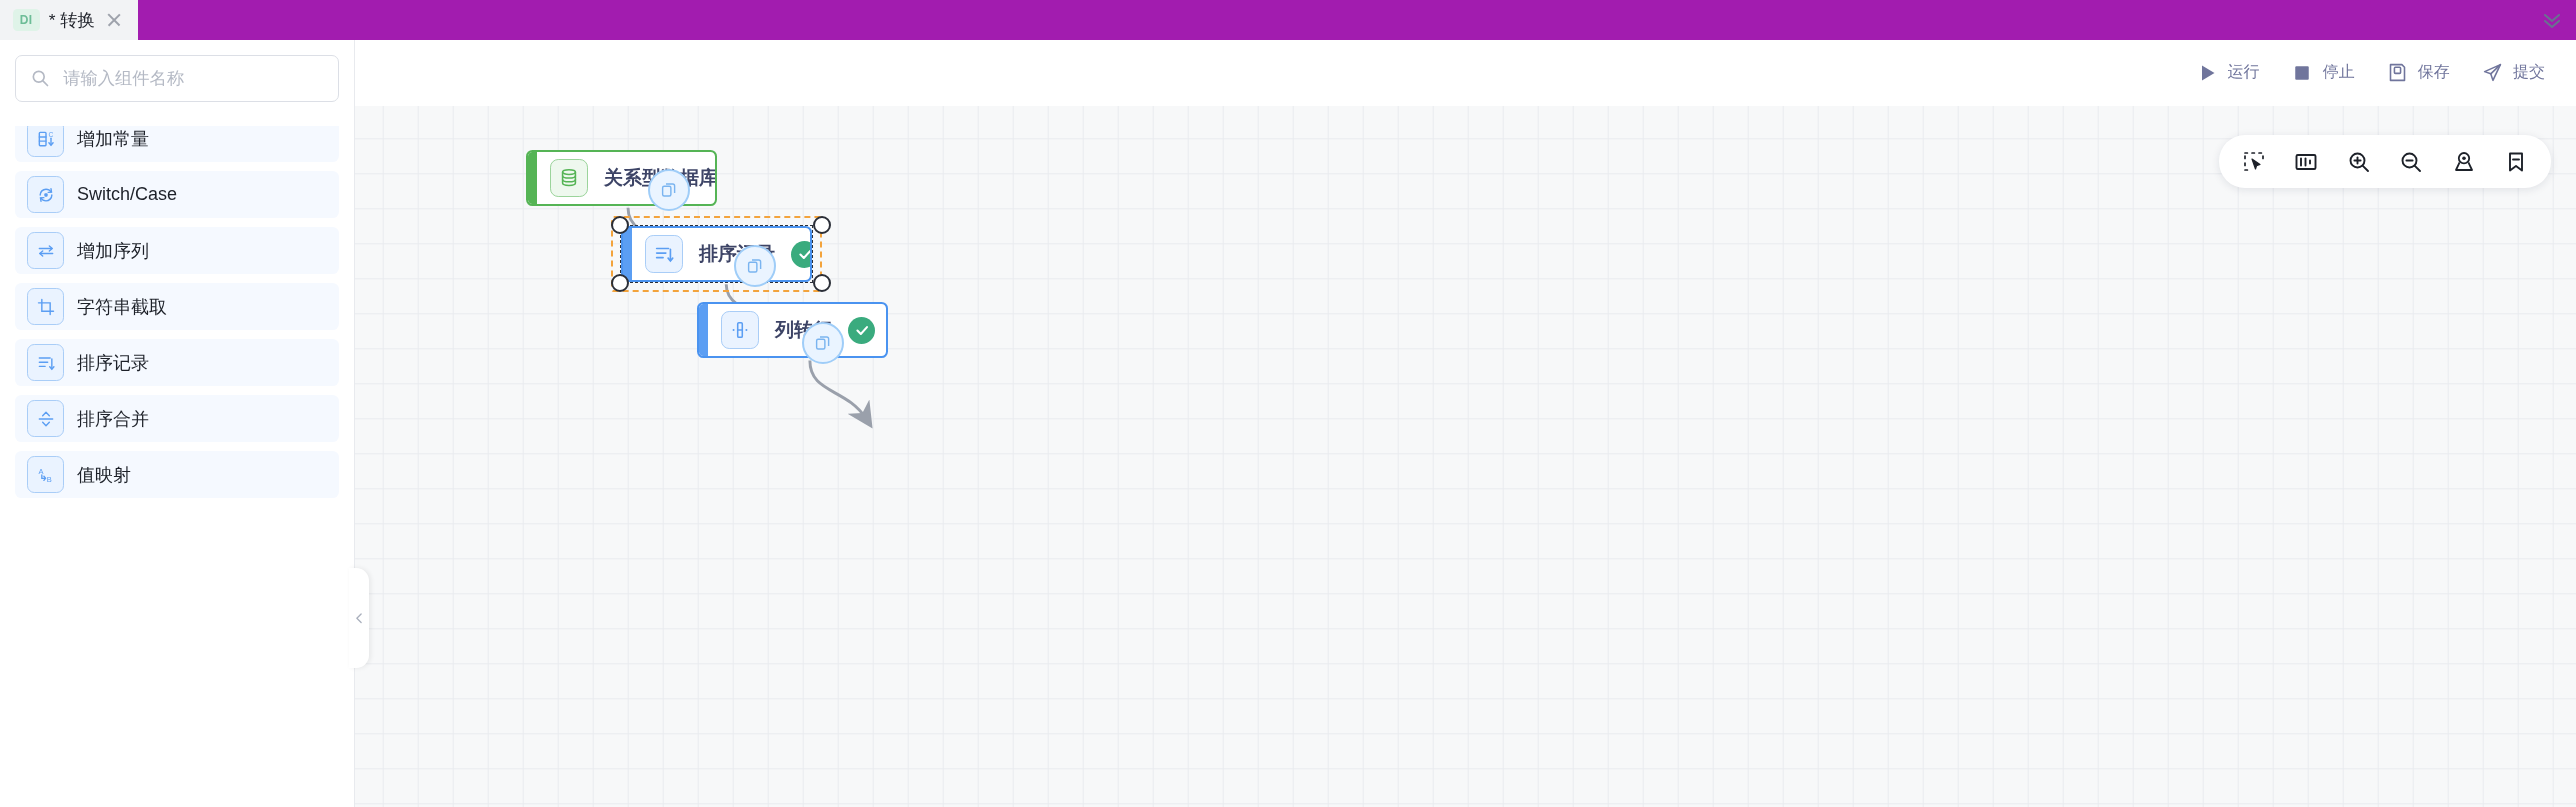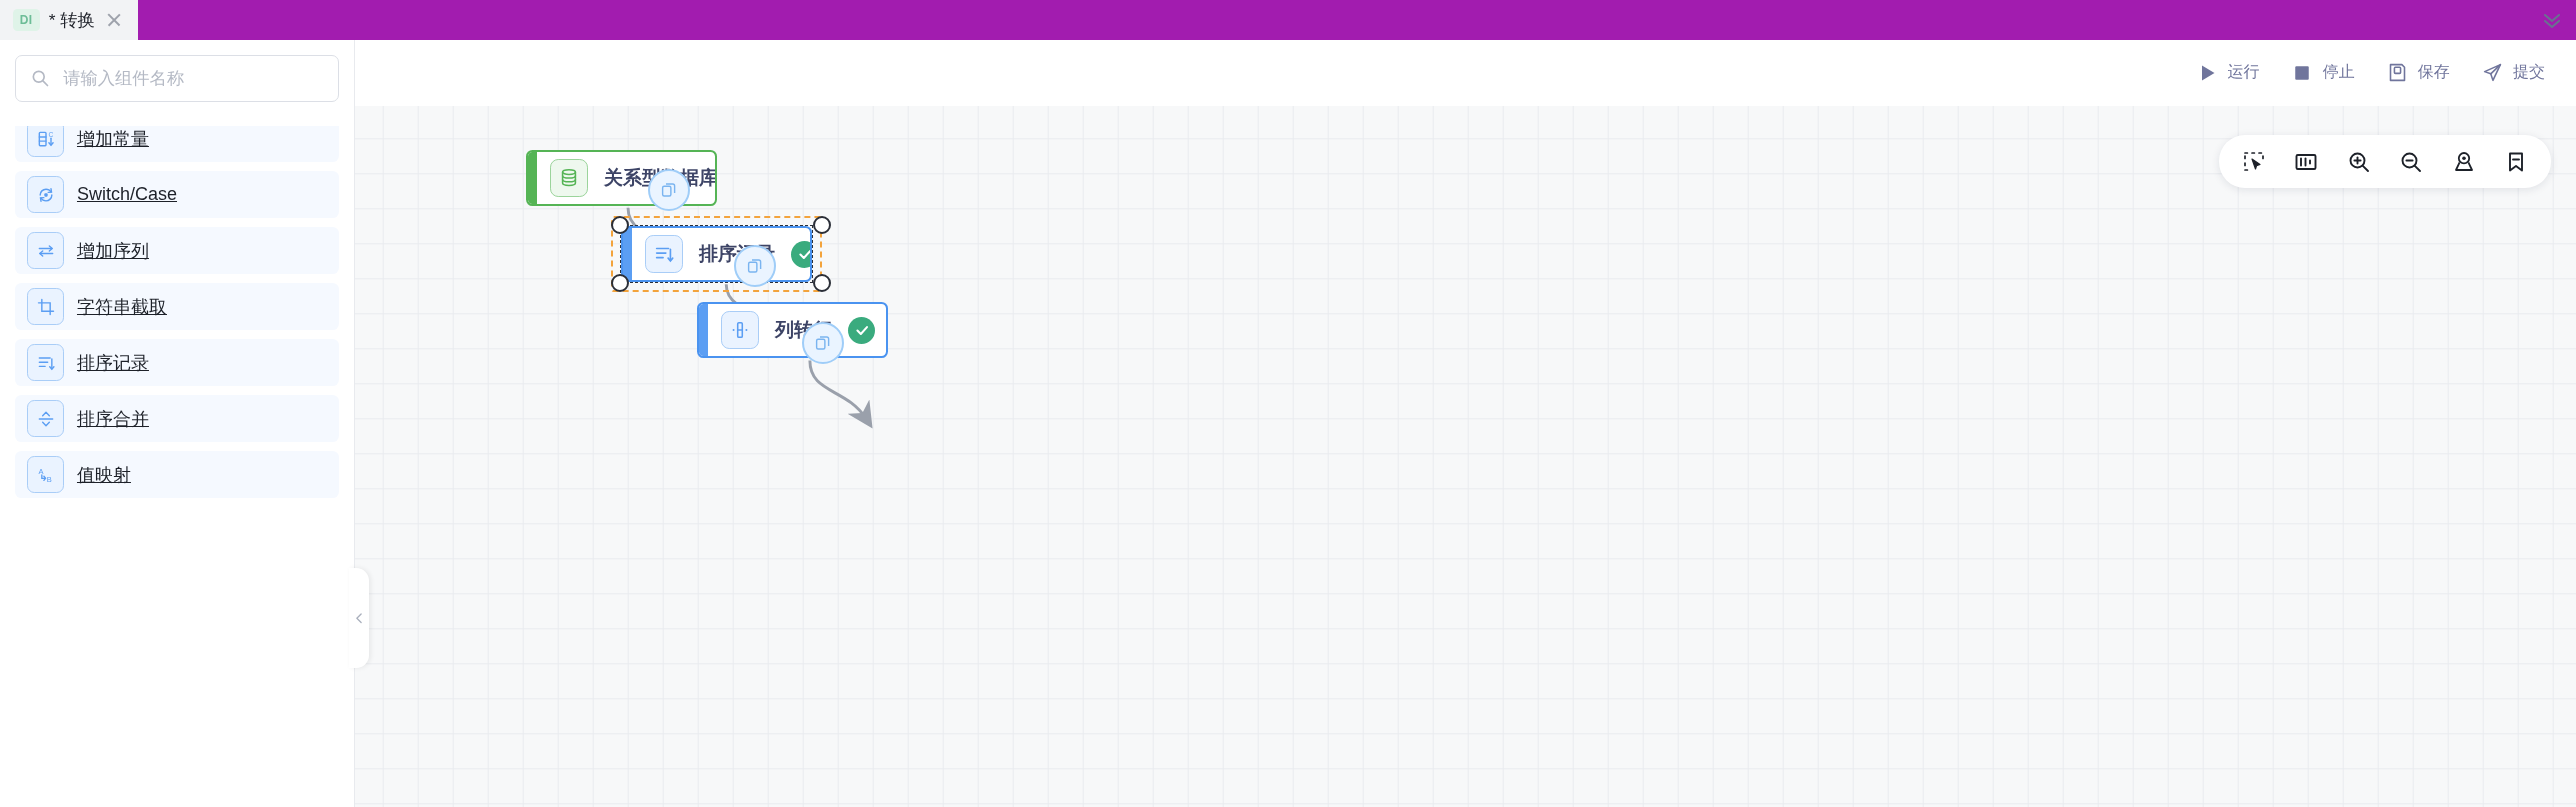--- a/index.html
+++ b/index.html
@@ -71,21 +71,21 @@
   .search-input::placeholder{color:#b4b9c4;}
   .complist{position:absolute;left:0;right:0;top:86px;bottom:0;overflow:hidden;padding:0 14.6px;box-sizing:border-box;}
   .comp{
     height:47px;margin-bottom:9px;border-radius:6.4px;background:#f5f9ff;
     display:flex;align-items:center;gap:12.7px;padding:0 12.7px;box-sizing:border-box;cursor:pointer;
   }
   .comp-ico{
     width:35px;height:35px;border-radius:7.3px;background:#eaf3ff;border:1.4px solid #a9cdf7;
     display:flex;align-items:center;justify-content:center;flex:0 0 auto;
   }
-  .comp-label{font-size:18px;color:#1d2129;white-space:nowrap;font-weight:500;text-decoration:underline;}
+  .comp-label{font-size:18px;color:#1d2129;white-space:nowrap;font-weight:500;}
 
   .collapse-handle{
     position:absolute;left:349px;top:568px;width:20px;height:100px;
     background:#ffffff;border-radius:0 12.7px 12.7px 0;
     box-shadow:1.8px 0 5.5px rgba(0,0,0,.07);
     display:flex;align-items:center;justify-content:center;cursor:pointer;z-index:30;
   }
 
   
   .canvas{

